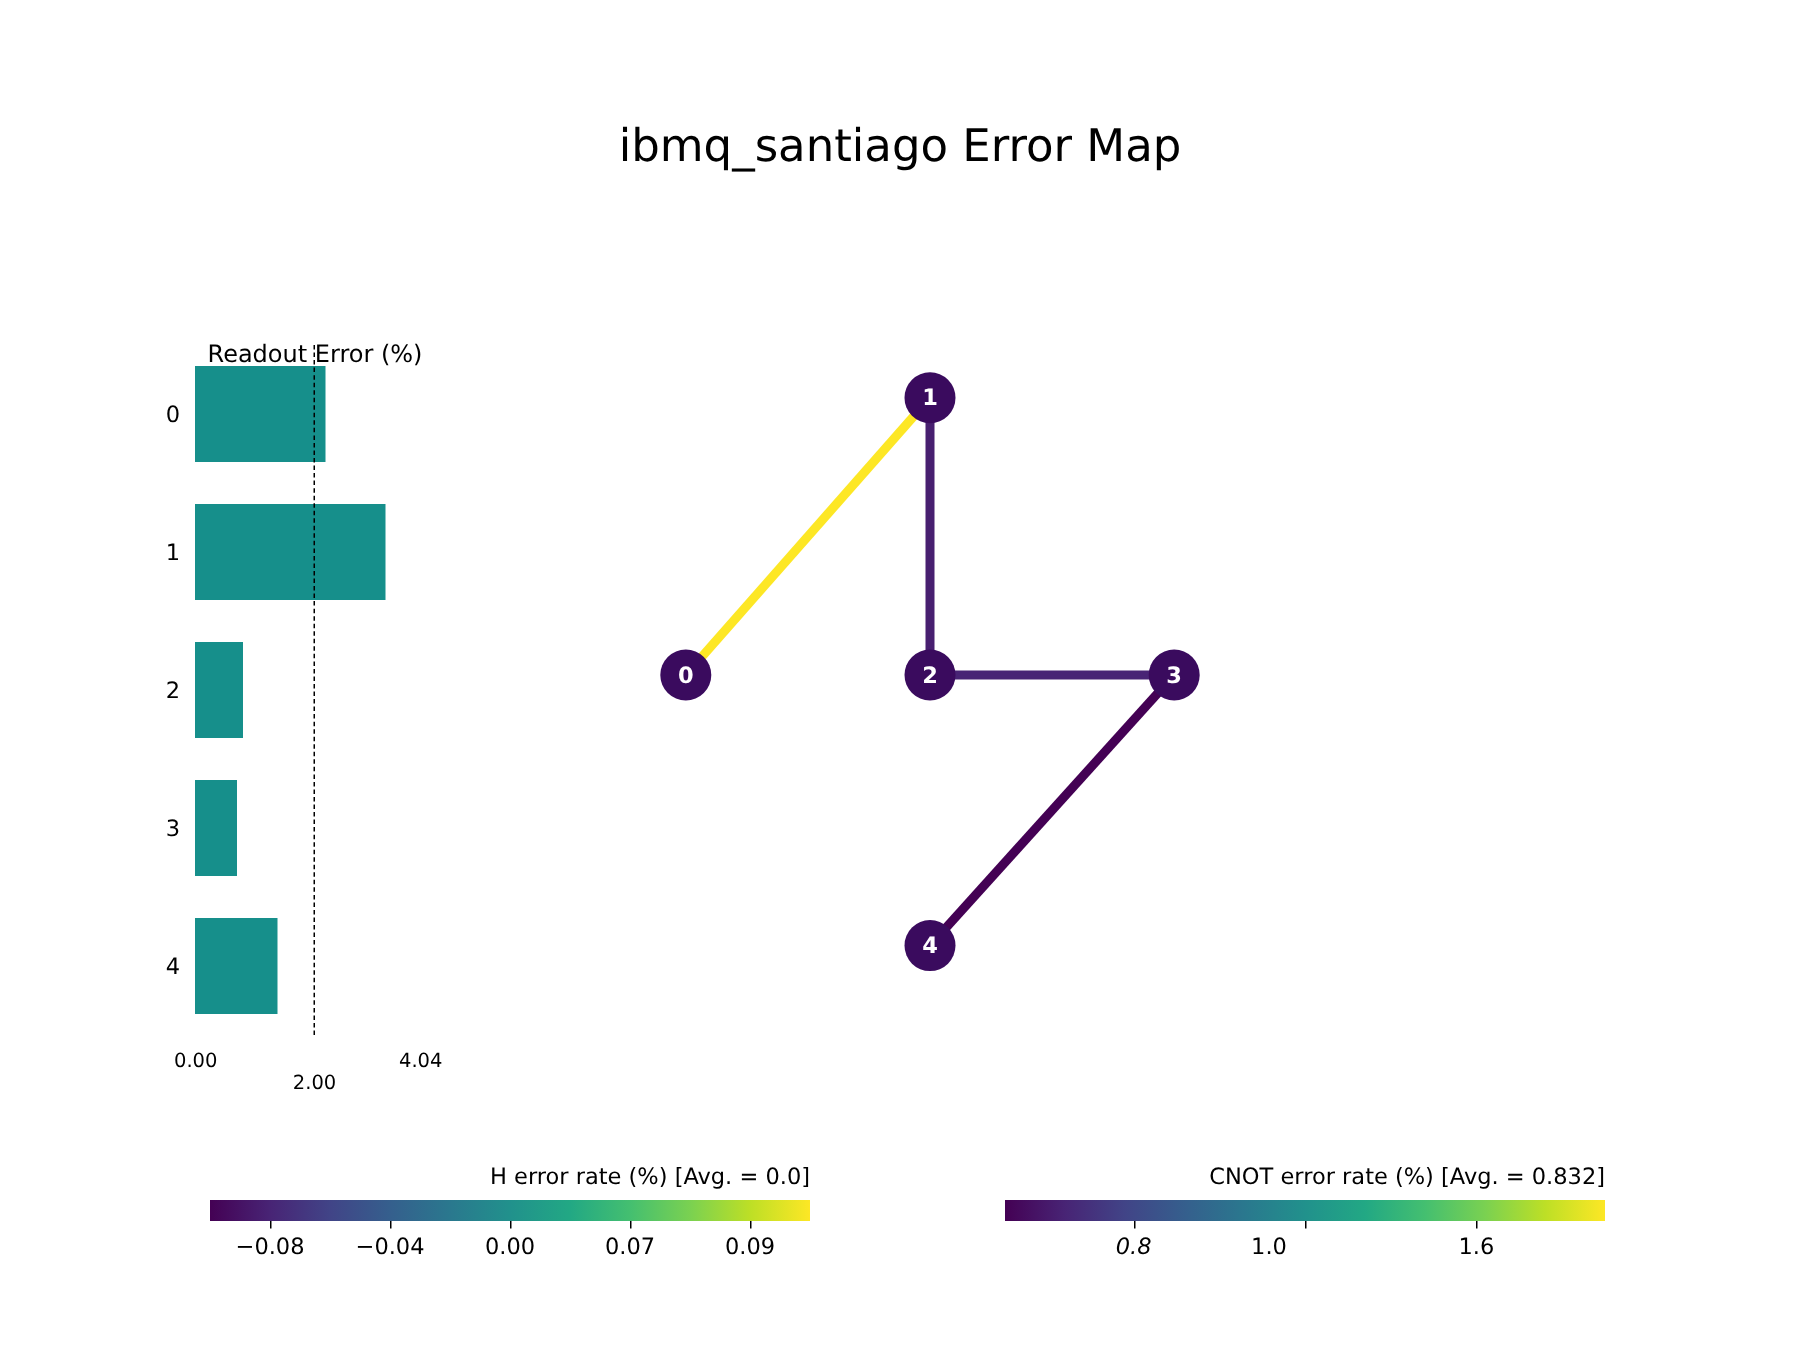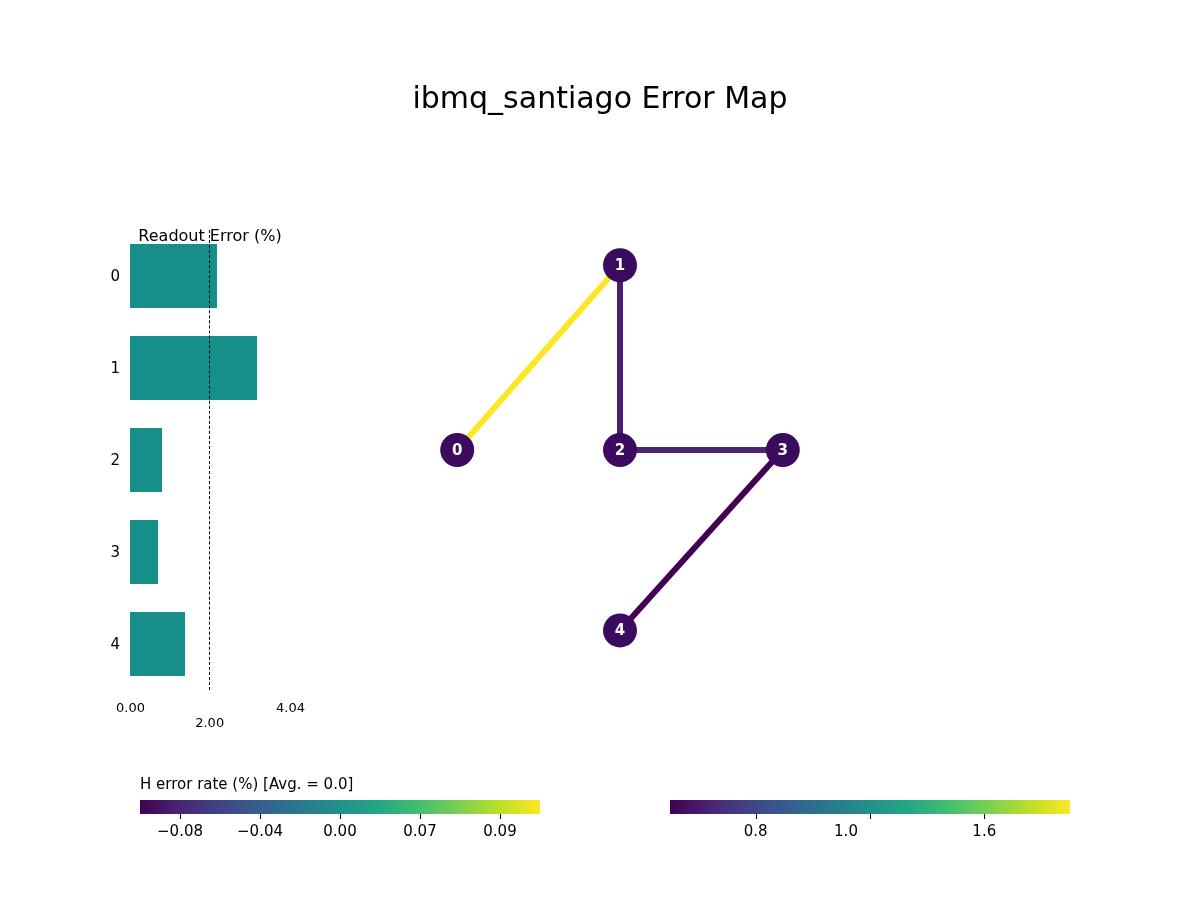--- a/index.html
+++ b/index.html
@@ -96,21 +96,21 @@
     position: absolute;
     height: 14px;
     
     background: linear-gradient(to right,
       #440154 0%, #482475 10%, #414487 20%, #355f8d 30%,
       #2a788e 40%, #21918c 50%, #22a884 60%, #44bf70 70%,
       #7ad151 80%, #bddf26 90%, #fde725 100%);
   }
   .cbar-title {
     position: absolute;
-    text-align: left;
+    text-align: right;
     font-size: 15px;
   }
   .cbar-tick {
     position: absolute;
     font-size: 15px;
     transform: translateX(-50%);
   }
   .tickmark {
     position: absolute;
     width: 1px;
@@ -134,21 +134,21 @@
       <div class="ytick" style="top: 129px;">1</div>
       <div class="bar" style="top: 197.8px; height: 64.4px; width: 31.6832px;"></div>
       <div class="ytick" style="top: 221px;">2</div>
       <div class="bar" style="top: 289.8px; height: 64.4px; width: 27.7228px;"></div>
       <div class="ytick" style="top: 313px;">3</div>
       <div class="bar" style="top: 381.8px; height: 64.4px; width: 55.4455px;"></div>
       <div class="ytick" style="top: 405px;">4</div>
       <div class="avg-line" style="left: 79.2079px;"></div>
       <div class="xtick" style="left: -14px;">0.00</div>
       <div class="xtick" style="left: 65.2079px; margin-top: 15px;">2.00</div>
-      <div class="xtick" style="left: 146px;">4.04</div>
+      <div class="xtick" style="left: 136px;">4.04</div>
     </div>
 
   <div class="graph">
     <svg id="graph-svg" width="440" height="440" viewBox="0 0 440 440">
         <line x1="57.2" y1="220" x2="220" y2="35.2" class="edge" stroke="#fde725"></line>
         <line x1="220" y1="35.2" x2="220" y2="220" class="edge" stroke="#481f70"></line>
         <line x1="220" y1="220" x2="382.8" y2="220" class="edge" stroke="#482475"></line>
         <line x1="382.8" y1="220" x2="220" y2="400.40000000000003" class="edge" stroke="#440154"></line>
         <circle cx="57.2" cy="220" r="17" class="node-circle"></circle>
         <text x="57.2" y="220" class="node-label">0</text>
@@ -160,30 +160,31 @@
         <text x="382.8" y="220" class="node-label">3</text>
         <circle cx="220" cy="400.40000000000003" r="17" class="node-circle"></circle>
         <text x="220" y="400.40000000000003" class="node-label">4</text>
       </svg>
   </div>
 
   <div class="cbar" id="cbar-h" style="left:140px; top:800px; width:400px;"></div>
   <div class="cbar-title" style="left:140px; top:775px; width:400px;">H error rate (%) [Avg. = 0.0]</div>
 
   <div class="cbar" id="cbar-cnot" style="left:670px; top:800px; width:400px;"></div>
+  <div class="cbar-title" style="left:670px; top:775px; width:400px;">CNOT error rate (%) [Avg. = 0.832]</div>
 
 <div class="tickmark" style="left: 180px; top: 814px;"></div>
     <div class="cbar-tick" style="left: 180px; top: 822px;">−0.08</div>
     <div class="tickmark" style="left: 260px; top: 814px;"></div>
     <div class="cbar-tick" style="left: 260px; top: 822px;">−0.04</div>
     <div class="tickmark" style="left: 340px; top: 814px;"></div>
     <div class="cbar-tick" style="left: 340px; top: 822px;">0.00</div>
     <div class="tickmark" style="left: 420px; top: 814px;"></div>
     <div class="cbar-tick" style="left: 420px; top: 822px;">0.07</div>
     <div class="tickmark" style="left: 500px; top: 814px;"></div>
     <div class="cbar-tick" style="left: 500px; top: 822px;">0.09</div>
     <div class="tickmark" style="left: 755.714px; top: 814px;"></div>
-    <div class="cbar-tick" style="left: 755.714px; top: 822px;">0.8</div>
+    <div class="cbar-tick" style="left: 755.714px; top: 822px; font-style: italic;">0.8</div>
     <div class="tickmark" style="left: 870px; top: 814px;"></div>
     <div class="cbar-tick" style="left: 846px; top: 822px;">1.0</div>
     <div class="tickmark" style="left: 984.286px; top: 814px;"></div>
     <div class="cbar-tick" style="left: 984.286px; top: 822px;">1.6</div>
   </div>
 
 </body></html>

